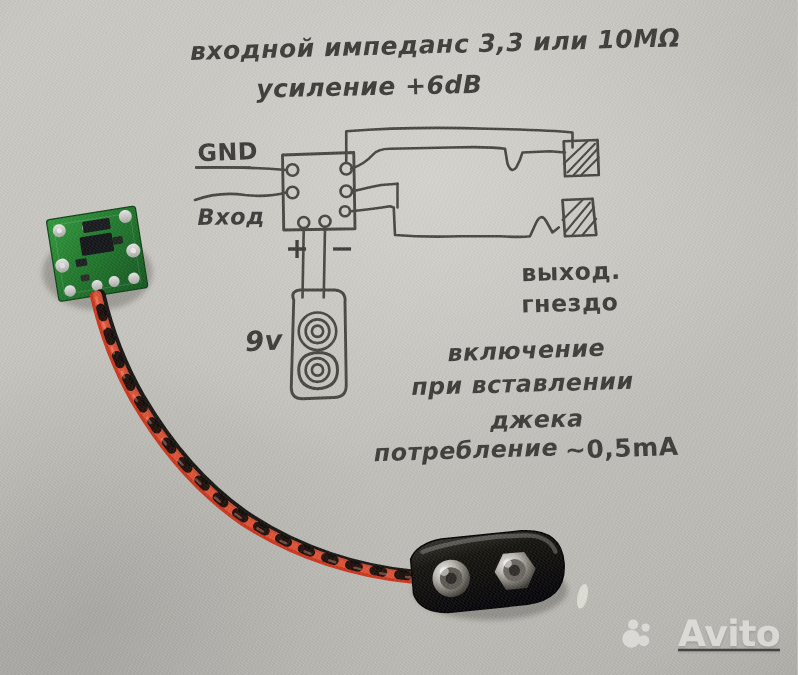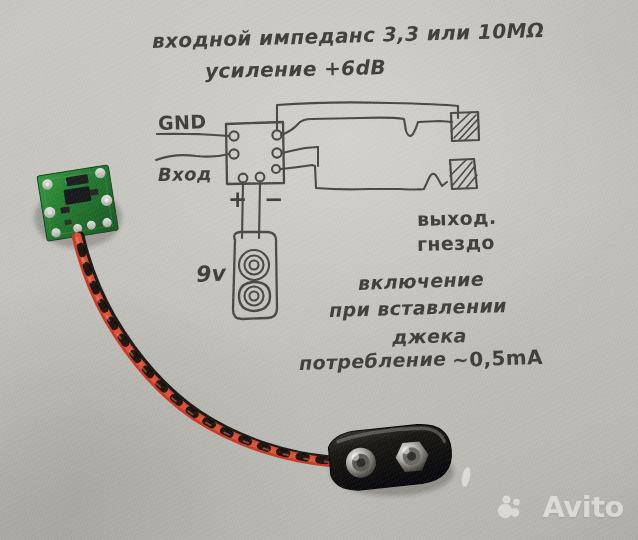--- a/index.html
+++ b/index.html
@@ -35,21 +35,21 @@
     position:absolute;
     font-family:"DejaVu Sans", sans-serif;
     color:#3f3d3a;
     white-space:nowrap;
     letter-spacing:.4px;
     transform-origin:left center;
   }
   #avito{
     position:absolute;right:14px;bottom:16px;
     display:flex;align-items:center;gap:18px;
-    opacity:.62;pointer-events:none;
+    opacity:.62;pointer-events:none;text-decoration:underline;
   }
   #avito .word{
     color:#f2f1ee;font-size:29px;font-weight:bold;letter-spacing:-0.5px;
     font-family:"DejaVu Sans", sans-serif;
     text-shadow:0 1px 2px rgba(0,0,0,.18);
   }
 </style>
 </head>
 <body>
 

